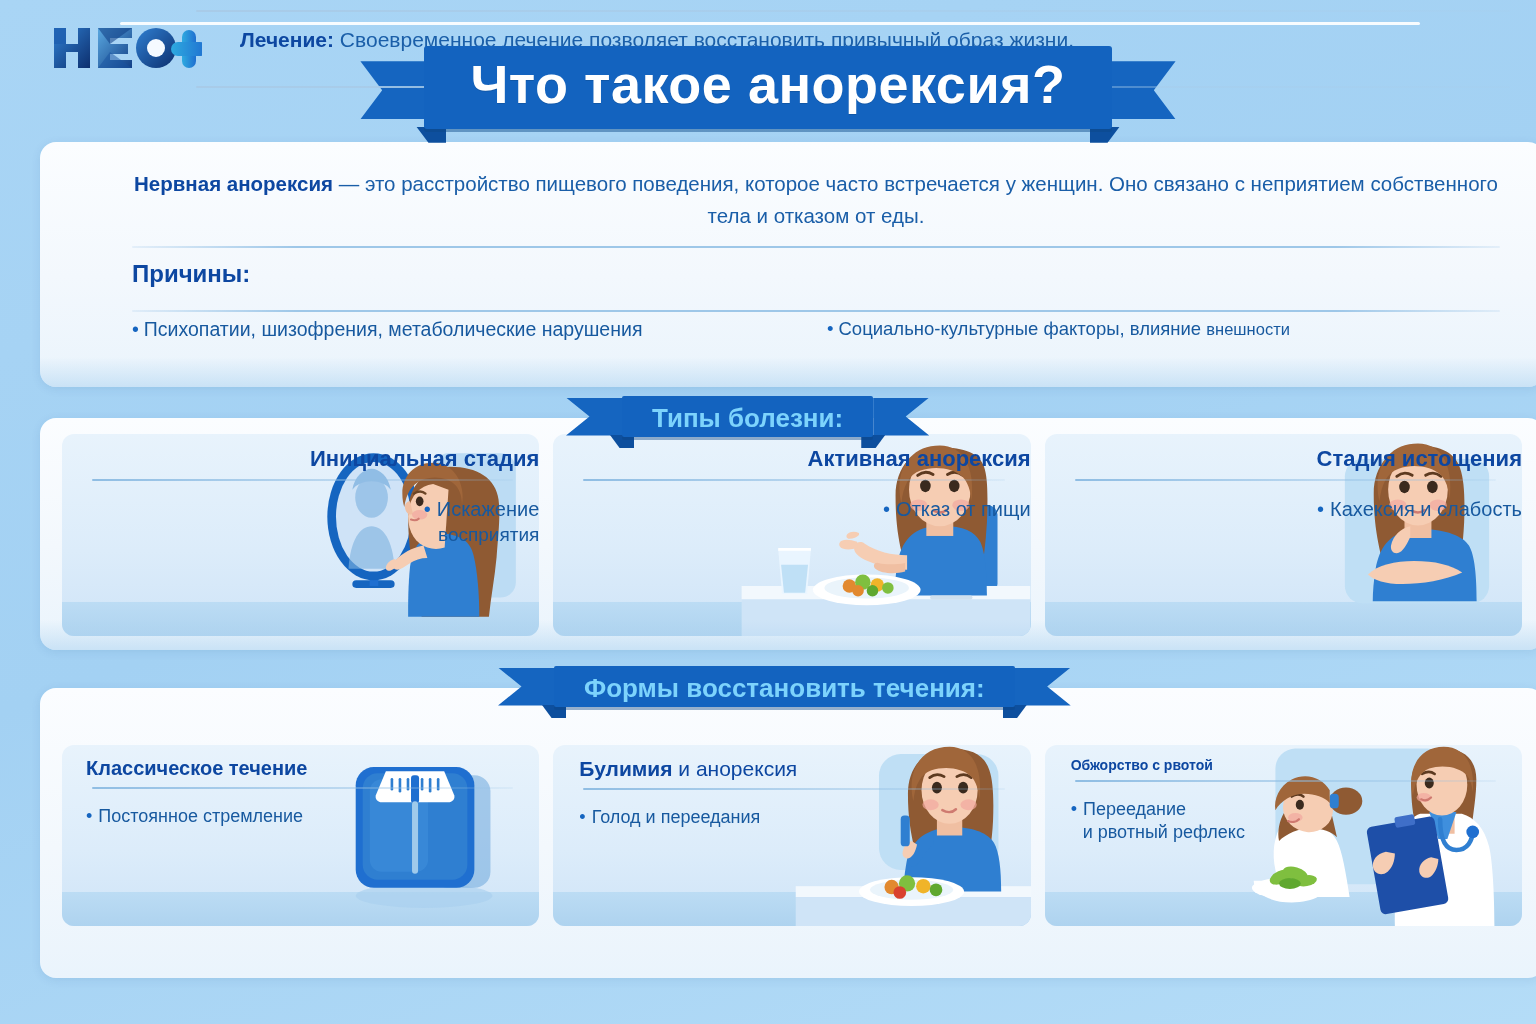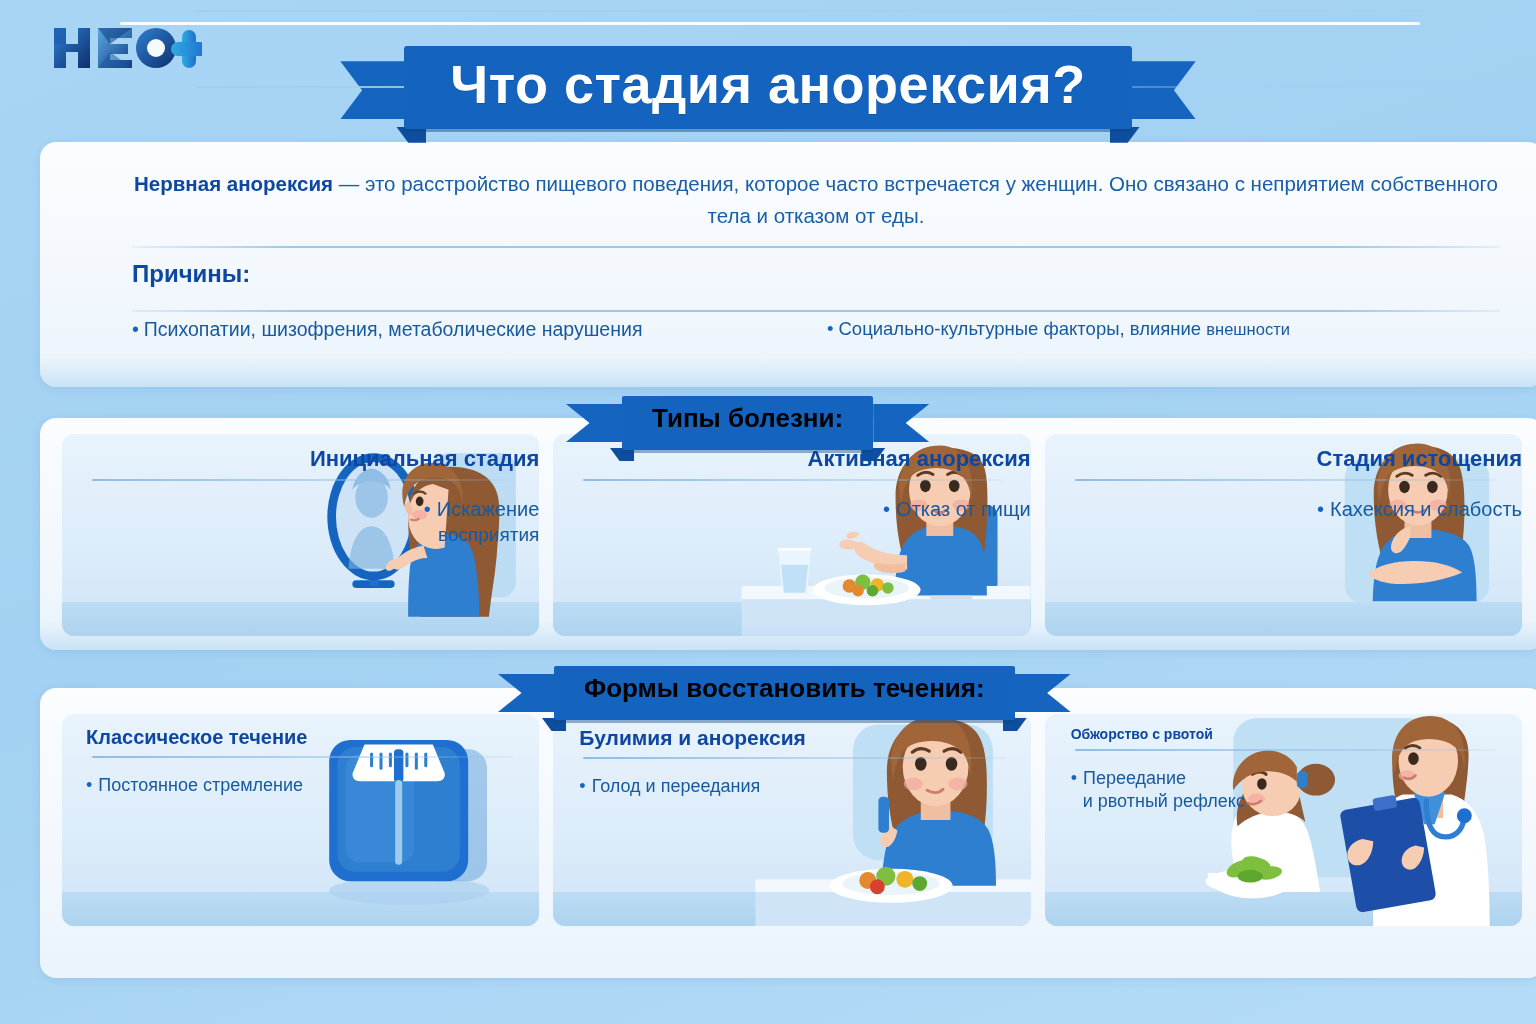--- a/index.html
+++ b/index.html
@@ -49,36 +49,36 @@
   .cause{flex:1;color:#17599f;font-size:19.5px;}
   .cause.second{font-size:18.5px;padding-left:22px;}
   .cause .b{color:#1565c0;margin-right:5px;}
   .cause .small{font-size:16.5px;}
 
   
   .sec-ribbon{position:absolute;display:flex;align-items:center;justify-content:center;z-index:8;}
   .sec-ribbon .tail{width:56px;height:38px;background:#1565c0;
     clip-path:polygon(0 0,100% 0,100% 100%,0 100%,42% 50%);}
   .sec-ribbon .tail.right{clip-path:polygon(0 0,100% 0,58% 50%,100% 100%,0 100%);}
-  .sec-ribbon .plate{background:#1363bf;color:#000000;padding:7px 30px 16px;border-radius:2px;
+  .sec-ribbon .plate{background:#1363bf;color:#7dd3fc;padding:7px 30px 3px;border-radius:2px;
     box-shadow:0 3px 0 rgba(11,70,134,.42);z-index:3;}
   .sec-ribbon .plate .t{font-size:26px;font-weight:700;white-space:nowrap;}
   .sec-ribbon .fold{position:absolute;bottom:-11px;width:24px;height:13px;background:#0d4f9e;z-index:1;}
   .sec-ribbon .fold.l{left:44px;clip-path:polygon(0 0,100% 0,100% 100%,40% 100%);}
   .sec-ribbon .fold.r{right:44px;clip-path:polygon(0 0,100% 0,60% 100%,0 100%);}
 
   
   #types{left:40px;top:418px;width:1456px;height:232px;text-align:right;}
   #forms{left:40px;top:688px;width:1456px;height:290px;}
   .cards{position:absolute;inset:16px 22px 14px 22px;display:flex;}
   .card{position:relative;flex:1;overflow:hidden;border-radius:12px;
     background:linear-gradient(180deg,#e8f3fc 0%,#dcecfa 58%,#cfe4f7 100%);}
   .card+.card{margin-left:14px;}
   .card-h{color:#0d47a1;font-weight:700;font-size:22px;padding:12px 0 0 32px;position:relative;z-index:4;}
-  .card-h .lite{font-weight:700;text-align:right;}
+  .card-h .lite{font-weight:400;text-align:right;}
   .card-h-rule{height:2px;margin:7px 26px 0 30px;border-radius:2px;
     background:linear-gradient(90deg,#8fbde3,rgba(143,189,227,.12));position:relative;z-index:4;}
   .card-b{color:#17599f;font-size:20px;line-height:1.28;padding:16px 0 0 32px;position:relative;z-index:4;}
   .card-b .b{color:#1565c0;margin-right:6px;}
   .card-b .l2{display:block;padding-left:16px;font-size:19px;}
   .card-b.small{font-size:18px;}
   .card-b.small .l2{font-size:18px;}
 
   .floor{position:absolute;left:0;right:0;bottom:0;height:34px;
     background:linear-gradient(180deg,#bcdcf4,#aed3ef);}
@@ -105,21 +105,21 @@
 
 <div class="stage">
 
   <div class="top-hairline"></div>
 
   <div class="ribbon-wrap">
     <div class="ribbon big">
       <div class="tail left"></div>
       <div class="fold l"></div>
       <div class="plate">
-        <div class="t">Что стадия анорексия?</div>
+        <div class="t">Что такое анорексия?</div>
       </div>
       <div class="fold r"></div>
       <div class="tail right"></div>
     </div>
   </div>
 
   <div class="panel" id="intro">
     <div class="intro-body">
       <div class="intro-p">
         <span class="lead">Нервная анорексия</span><span> — </span><span>это расстройство пищевого поведения, которое часто встречается у женщин. Оно связано с неприятием собственного тела и отказом от еды.</span>
@@ -299,21 +299,21 @@
     <div class="tail left"></div>
     <div class="fold l"></div>
     <div class="plate">
         <div class="t">Формы восстановить течения:</div>
       </div>
     <div class="fold r"></div>
     <div class="tail right"></div>
   </div>
 
   <div class="panel" id="forms">
-    <div class="cards" style="inset:26px 22px 52px 22px;">
+    <div class="cards" style="inset:26px 22px 52px 22px;margin-top:31px;">
 
       <div class="card">
         <div class="floor"></div>
         <div class="card-h" style="font-size:20px;padding-left:24px;">Классическое течение</div>
         <div class="card-h-rule"></div>
         <div class="card-b small" style="padding-left:24px;">
           <span class="b">•</span><span>Постоянное стремление</span>
         </div>
         <div class="illus" style="width:46%;right:6%;">
           <svg viewBox="0 0 170 180" width="100%" height="100%" preserveAspectRatio="xMaxYMid meet">
@@ -476,16 +476,19 @@
 
           <circle cx="104" cy="26" r="20" fill="url(#g1)"></circle>
           <circle cx="104" cy="26" r="9" fill="#f5faff"></circle>
           <path d="M104 6a20 20 0 0 1 0 40 20 20 0 0 0 0-40z" fill="#0d2f6e" opacity=".5"></path>
 
           <rect x="130" y="8" width="14" height="38" rx="7" fill="url(#g3)"></rect>
           <rect x="119" y="20" width="36" height="14" rx="7" fill="url(#g3)"></rect>
         </svg>
       </div>
 
+      <div class="foot-text">
+        <span class="lead">Лечение:</span><span> Своевременное лечение позволяет восстановить привычный образ жизни.</span>
+      </div>
     </div>
   </div>
 
 </div>
 
 </body></html>

